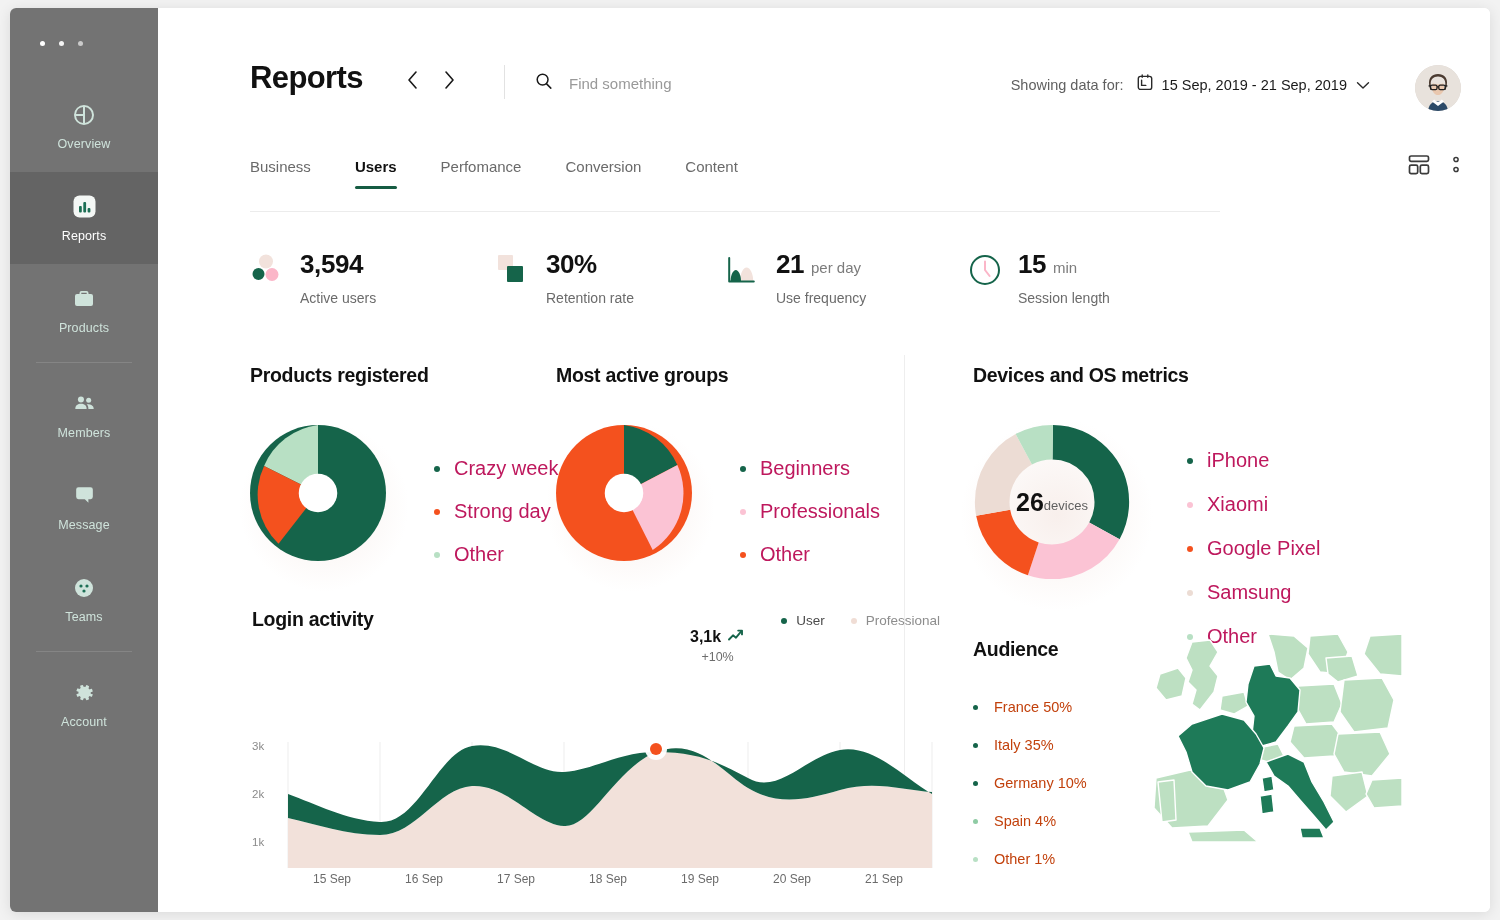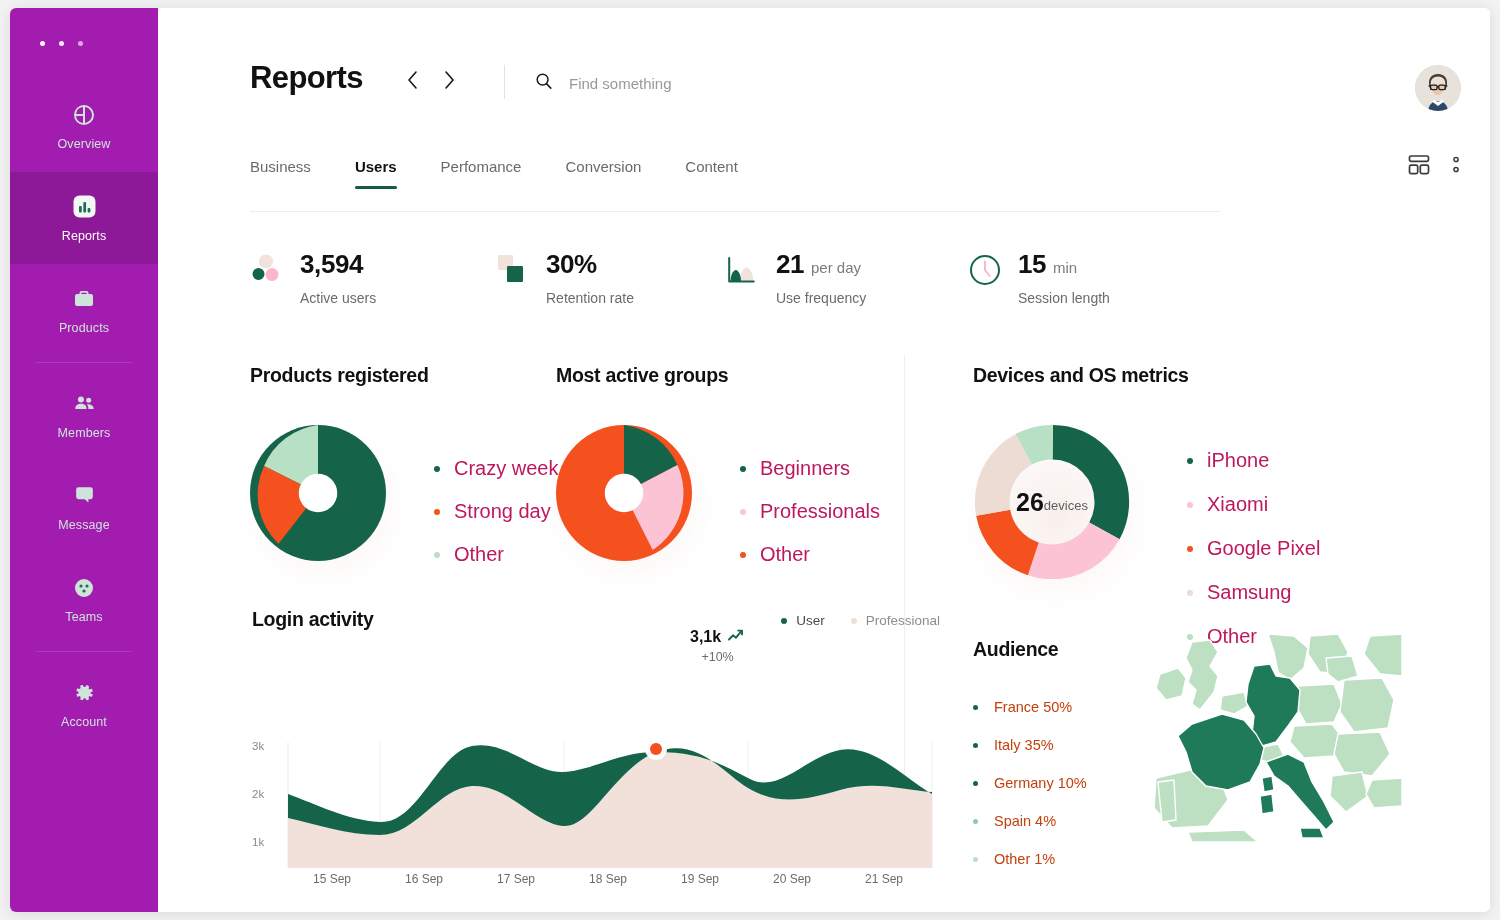--- a/index.html
+++ b/index.html
@@ -15,21 +15,21 @@
     background: #ffffff;
     border-radius: 6px;
     overflow: hidden;
     box-shadow: 0 2px 14px rgba(0,0,0,.10);
     display: flex;
   }
 
   
   .sidebar {
     width: 148px; flex: 0 0 148px; height: 904px;
-    background: #a21caf;
+    background: #737373;
     position: relative;
   }
   .win-dots { position: absolute; left: 30px; top: 33px; display: flex; gap: 14px; }
   .win-dots i { display:block; width: 5px; height: 5px; border-radius: 50%; background: #ffffff; }
   .win-dots i:nth-child(2){ opacity:.92 }
   .win-dots i:nth-child(3){ opacity:.62 }
 
   .nav { margin-top: 72px; }
   .nav-item {
     position: relative;
@@ -242,20 +242,36 @@
       <div class="search">
         <span>
           <svg width="18" height="18" viewBox="0 0 18 18">
               <circle cx="7.6" cy="7.6" r="5.4" stroke="#1a1a1a" stroke-width="1.5" fill="none"></circle>
               <path d="M11.6 11.9l4.2 4.2" stroke="#1a1a1a" stroke-width="1.5" stroke-linecap="round"></path>
             </svg>
         </span>
         <span class="ph">Find something</span>
       </div>
 
+      <div class="daterange">
+        <span class="lab">Showing data for:</span>
+        <span>
+          <svg width="16" height="17" viewBox="0 0 16 17">
+              <rect x="1.3" y="2.4" width="13.4" height="13" rx="2.2" stroke="#2a2a2a" stroke-width="1.4" fill="none"></rect>
+              <path d="M4.6 6.2v5.2h4.2" stroke="#2a2a2a" stroke-width="1.4" fill="none" stroke-linecap="round"></path>
+              <path d="M5.2 1v2.2M10.8 1v2.2" stroke="#2a2a2a" stroke-width="1.4" stroke-linecap="round"></path>
+            </svg>
+        </span>
+        <span class="val">15 Sep, 2019 - 21 Sep, 2019</span>
+        <span>
+          <svg width="14" height="9" viewBox="0 0 14 9">
+              <path d="M1.5 1.8L7 7l5.5-5.2" stroke="#2a2a2a" stroke-width="1.4" fill="none" stroke-linecap="round" stroke-linejoin="round"></path>
+            </svg>
+        </span>
+      </div>
 
       <div class="avatar">
         <svg width="46" height="46" viewBox="0 0 46 46">
           <circle cx="23" cy="23" r="23" fill="#e8e2dc"></circle>
           <path d="M23 9c6 0 9 3.6 9 8.6 0 3-.7 5.6-1.6 7.4l-1.3-.6c.9-2.1 1.2-4.3 1.2-6 0-4.1-2.6-7-7.3-7s-7.3 2.9-7.3 7c0 1.7.3 3.9 1.2 6l-1.3.6c-1-1.8-1.6-4.4-1.6-7.4C14 12.6 17 9 23 9z" fill="#4b3b31"></path>
           <path d="M17 22.5c0 4 2.7 7.6 6 7.6s6-3.6 6-7.6c0-2-.4-3.3-1-4.2-1.4.7-3.2 1-5 1s-3.6-.3-5-1c-.6.9-1 2.2-1 4.2z" fill="#e9c7ae"></path>
           <path d="M13 46c.7-6.2 4.3-10 10-10s9.3 3.8 10 10H13z" fill="#2c4a68"></path>
           <path d="M19.2 34.6c1.2 1.4 2.4 2.1 3.8 2.1s2.6-.7 3.8-2.1l2.2 1.8L23 41l-6-4.6 2.2-1.8z" fill="#ffffff"></path>
           <rect x="15.6" y="20.2" width="6.4" height="4.4" rx="1.4" fill="none" stroke="#1e1e1e" stroke-width="1.3"></rect>
           <rect x="23.8" y="20.2" width="6.4" height="4.4" rx="1.4" fill="none" stroke="#1e1e1e" stroke-width="1.3"></rect>

